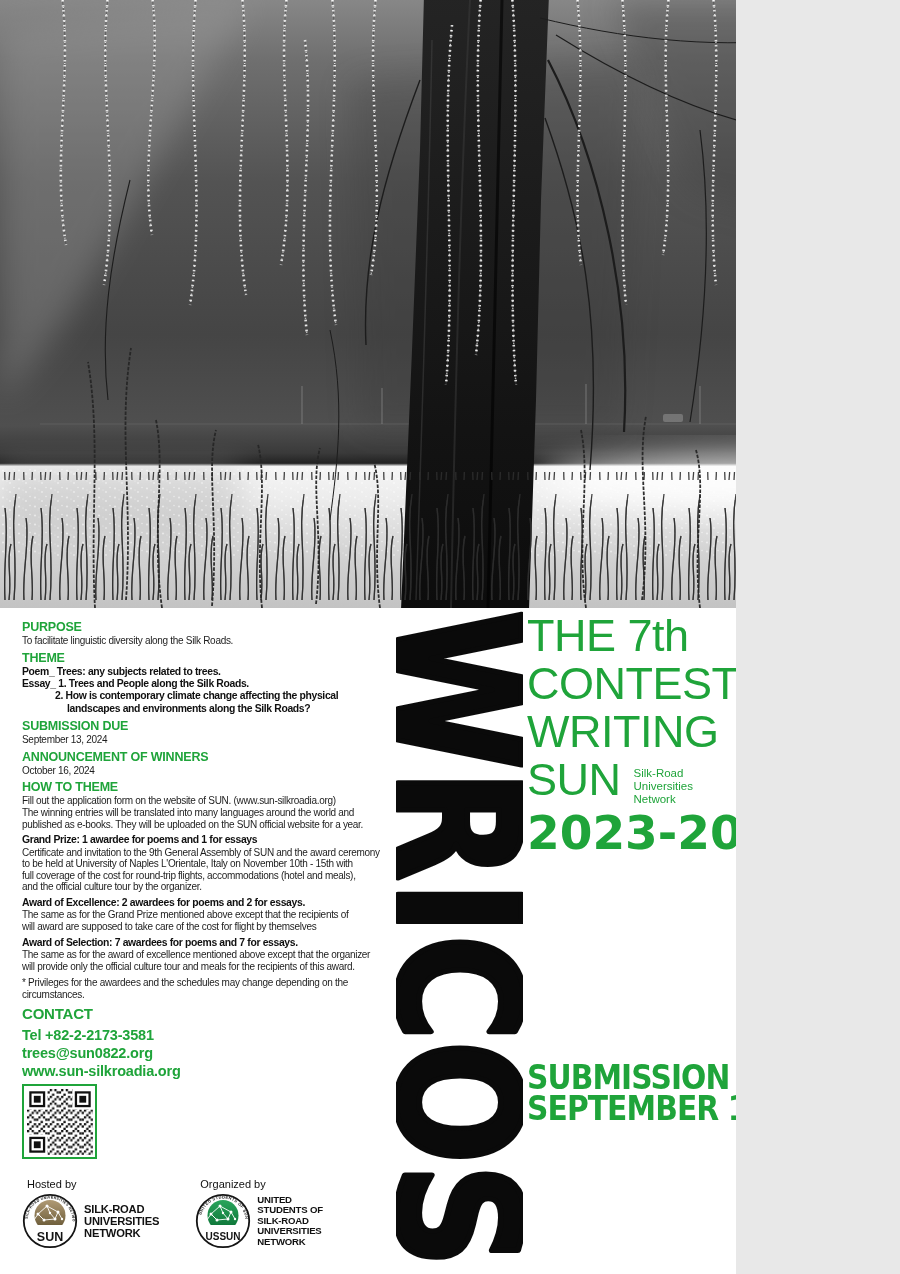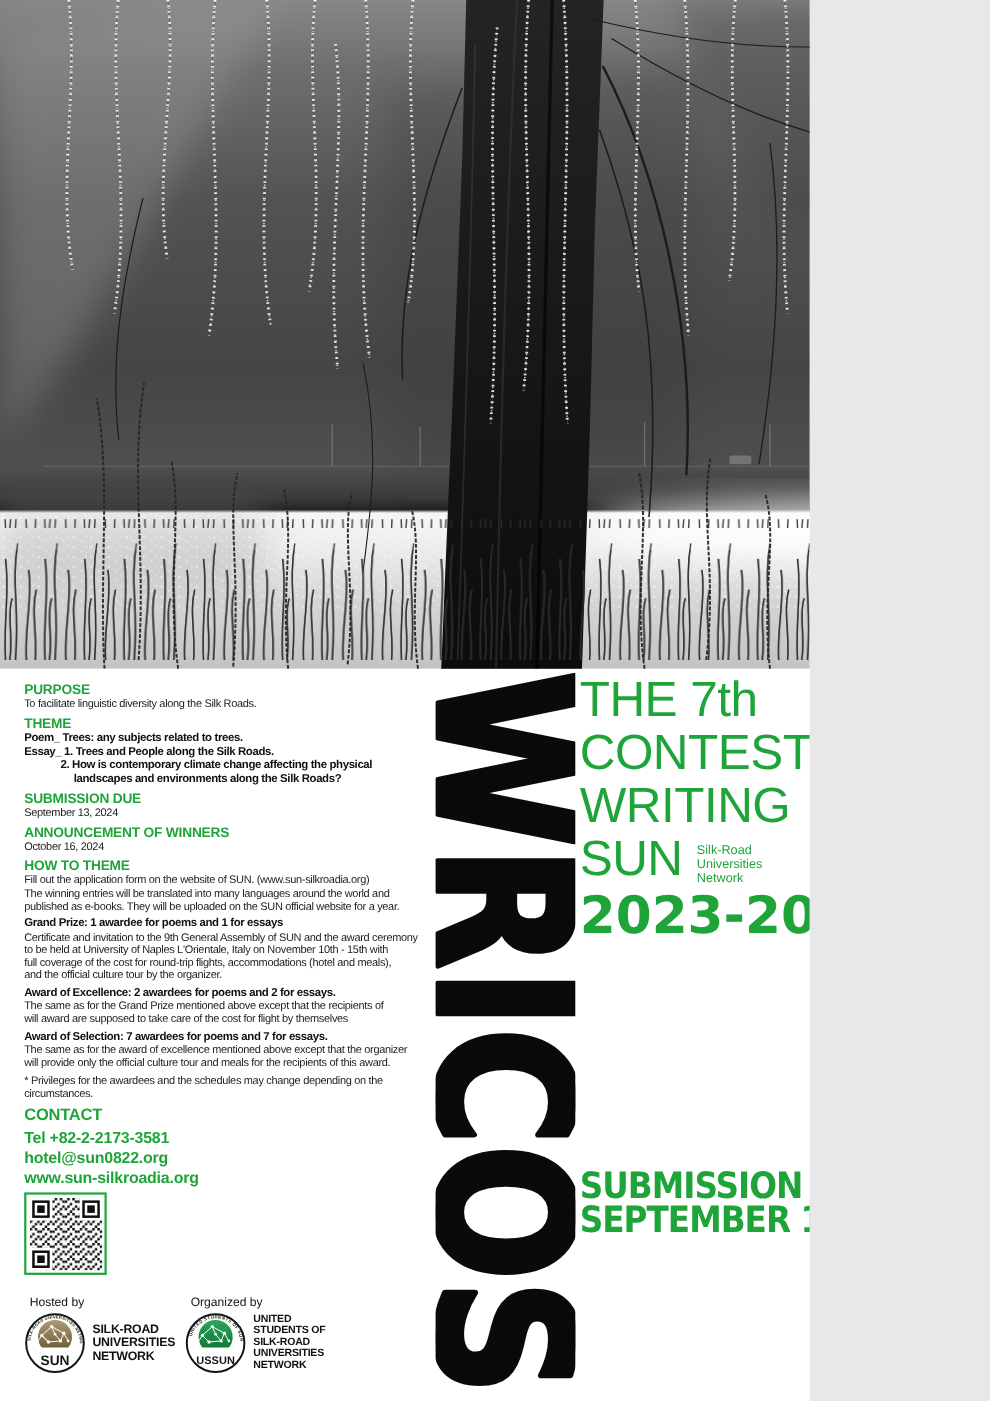--- a/index.html
+++ b/index.html
@@ -34,21 +34,21 @@
   .rightcol{position:absolute;left:527px;top:612px;width:360px;color:var(--green);}
   .t-line{font-size:45px;line-height:48px;font-weight:400;letter-spacing:-.5px;white-space:nowrap;}
   .sun-row{display:flex;align-items:flex-start;}
   .sun-sub{margin:11px 0 0 13px;font-size:11.5px;line-height:13px;font-weight:400;letter-spacing:0;}
   .years{font-family:"DejaVu Sans",sans-serif;font-weight:bold;font-size:47px;line-height:52px;
          letter-spacing:0;margin-top:1px;white-space:nowrap;}
   .banner{position:absolute;left:527px;top:1062px;color:var(--green);
           font-family:"DejaVu Sans",sans-serif;font-weight:bold;font-size:33px;line-height:31px;
           letter-spacing:-1px;transform:scaleX(.9);transform-origin:0 0;white-space:nowrap;}
   
-  .footer{position:absolute;left:22px;top:1178px;display:flex;gap:9px;justify-content:center;}
+  .footer{position:absolute;left:22px;top:1178px;display:flex;gap:36px;justify-content:center;}
   .f-unit{display:flex;flex-direction:column;}
   .f-label{font-size:11px;color:#111;margin:0 0 3px 5px;line-height:12px;}
   .f-row{display:flex;align-items:center;gap:6px;}
   .f-name{font-weight:bold;color:#111;}
   .f-name.big{font-size:11.2px;line-height:12.2px;letter-spacing:-.2px;}
   .f-name.small{font-size:9.6px;line-height:10.4px;letter-spacing:-.2px;}
 </style>
 </head>
 <body>
 
@@ -225,21 +225,21 @@
     <p class="bold-line sub-t">Award of Selection: 7 awardees for poems and 7 for essays.</p>
     <p class="body-line">The same as for the award of excellence mentioned above except that the organizer</p>
     <p class="body-line">will provide only the official culture tour and meals for the recipients of this award.</p>
 
     <p class="body-line note">* Privileges for the awardees and the schedules may change depending on the circumstances.</p>
   </div>
 
   <div class="contact">
     <p class="contact-h">CONTACT</p>
     <p class="contact-line">Tel +82-2-2173-3581</p>
-    <p class="contact-line">hotel@sun0822.org</p>
+    <p class="contact-line">trees@sun0822.org</p>
     <p class="contact-line">www.sun-silkroadia.org</p>
     <div class="qr-wrap">
       <svg width="66" height="66" viewBox="0 0 29 29">
         <defs>
           <pattern id="qrP" width="5" height="6" patternUnits="userSpaceOnUse">
             <g fill="#101010">
               <rect x="0" y="0" width="1" height="1"></rect>
                 <rect x="2" y="0" width="1" height="1"></rect>
               <rect x="4" y="1" width="1" height="1"></rect>
                 <rect x="1" y="2" width="1" height="1"></rect>

